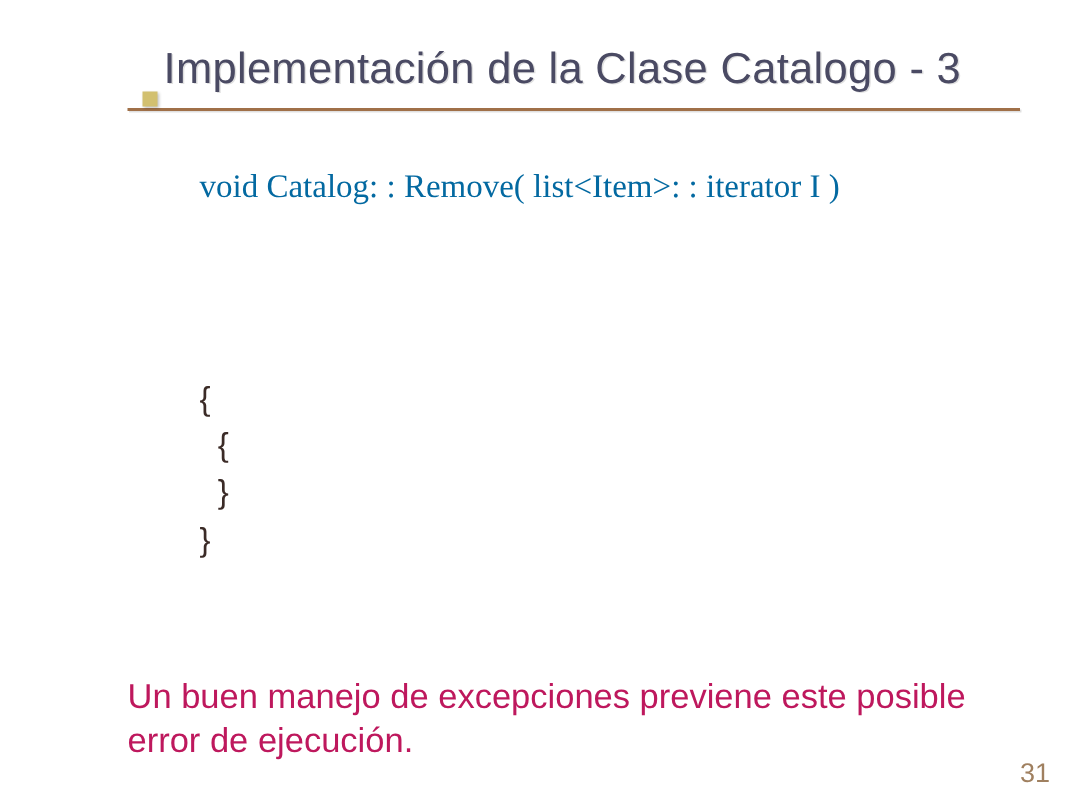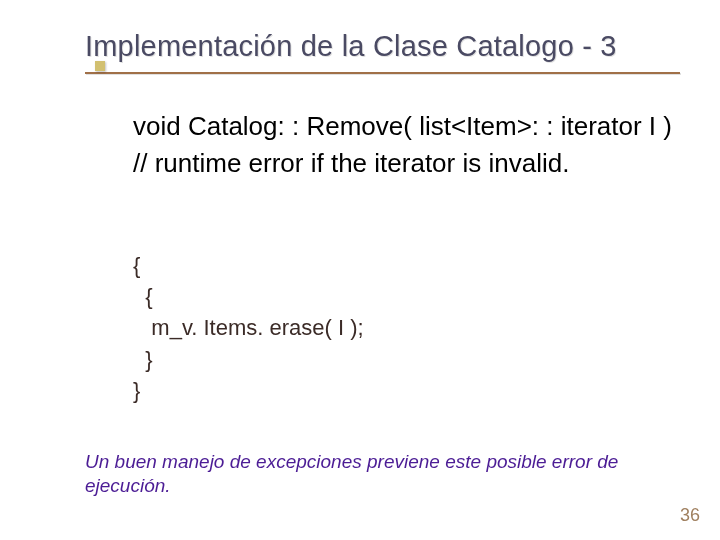--- a/index.html
+++ b/index.html
@@ -23,20 +23,21 @@
     top: 30px;
     right: 40px;
   }
   .title {
     font-family: Arial, Helvetica, sans-serif;
     font-size: 29px;
     color: #4a4a63;
     font-weight: 400;
     text-shadow: 1px 1px 0 rgba(0,0,0,0.12);
     letter-spacing: 0.2px;
+    margin-left: 24px;
   }
   .title-underline {
     position: absolute;
     left: 85px;
     right: 40px;
     top: 72px;
     height: 0;
     border-top: 2px solid #a07048;
     box-shadow: 1px 1px 0 rgba(0,0,0,0.12);
   }
@@ -48,23 +49,23 @@
     height: 10px;
     background: #d2c070;
     box-shadow: 1px 1px 2px rgba(0,0,0,0.25);
     z-index: 2;
   }
   .code-block {
     position: absolute;
     left: 133px;
     top: 108px;
     right: 60px;
-    font-family: Liberation Sans, sans-serif;
-    font-size: 26px;
-    color: #000000;
+    font-family: Liberation Serif, serif;
+    font-size: 22px;
+    color: #0369a1;
     line-height: 1.42;
   }
   .code-block .line {
     white-space: pre;
   }
   .body-block {
     position: absolute;
     left: 133px;
     top: 250px;
     right: 60px;
@@ -75,24 +76,23 @@
   }
   .body-block .line {
     white-space: pre;
   }
   .footer-note {
     position: absolute;
     left: 85px;
     top: 450px;
     right: 60px;
     font-family: Arial, Helvetica, sans-serif;
-    font-size: 19px;
-    color: #4c1d95;
+    font-size: 23px;
+    color: #be185d;
     line-height: 1.28;
-    font-style: italic;
   }
   .page-number {
     position: absolute;
     right: 20px;
     bottom: 14px;
     font-family: Arial, Helvetica, sans-serif;
     font-size: 18px;
     color: #a08060;
   }
 </style>
@@ -102,28 +102,26 @@
 <div class="slide">
 
   <div class="title-wrap">
     <span class="title">Implementación de la Clase Catalogo - 3</span>
   </div>
   <div class="title-underline"></div>
   <div class="bullet-square"></div>
 
   <div class="code-block">
     <div class="line">void Catalog: : Remove( list&lt;Item&gt;: : iterator I )</div>
-    <div class="line">// runtime error if the iterator is invalid.</div>
   </div>
 
   <div class="body-block">
     <div class="line">{</div>
     <div class="line">  {</div>
-    <div class="line">   m_v. Items. erase( I );</div>
     <div class="line">  }</div>
     <div class="line">}</div>
   </div>
 
   <div class="footer-note">Un buen manejo de excepciones previene este posible error de ejecución.</div>
 
-  <div class="page-number">36</div>
+  <div class="page-number">31</div>
 
 </div>
 
 </body></html>

